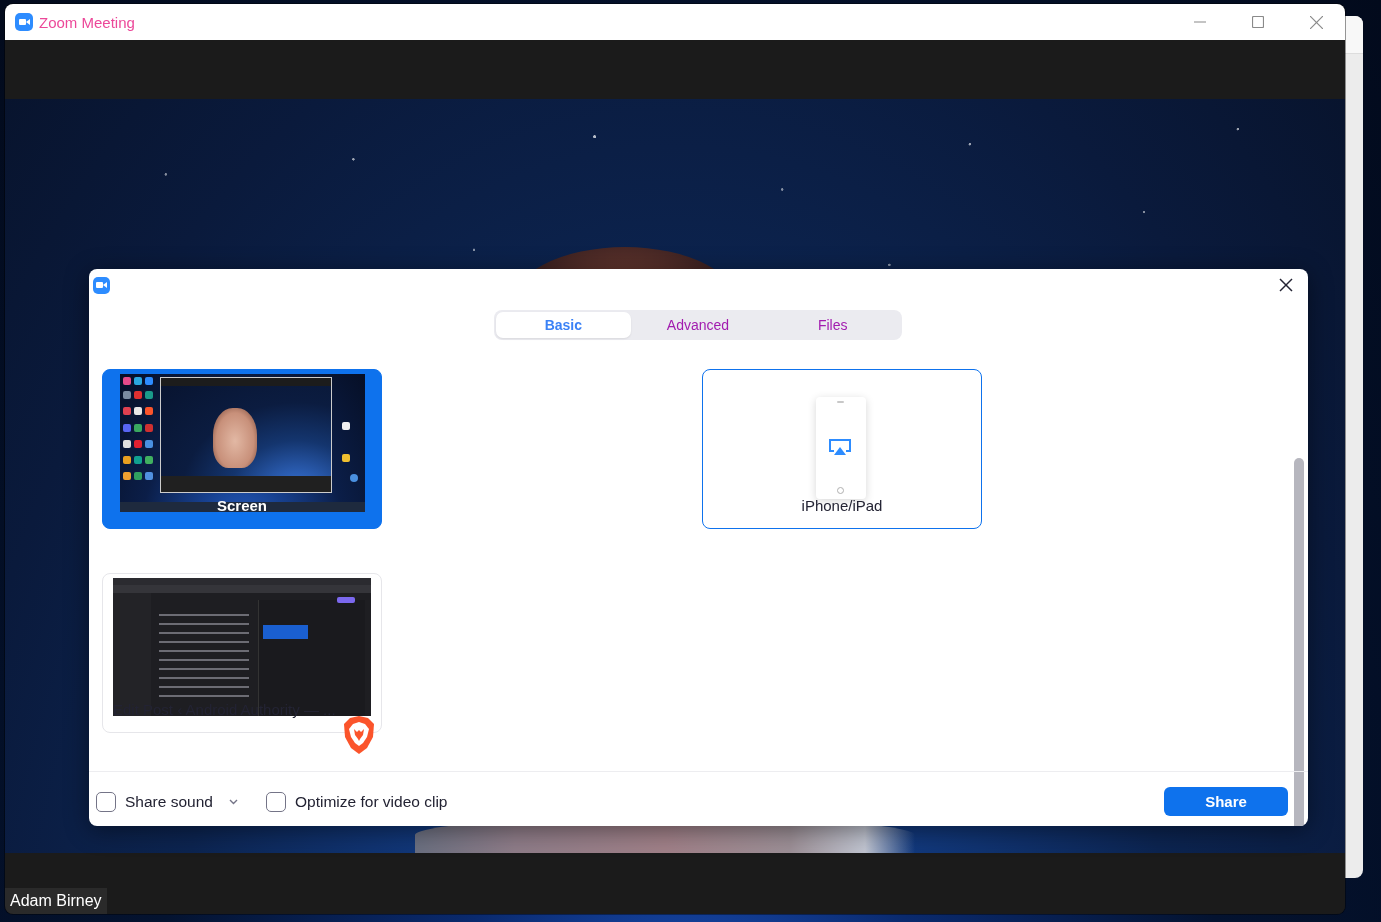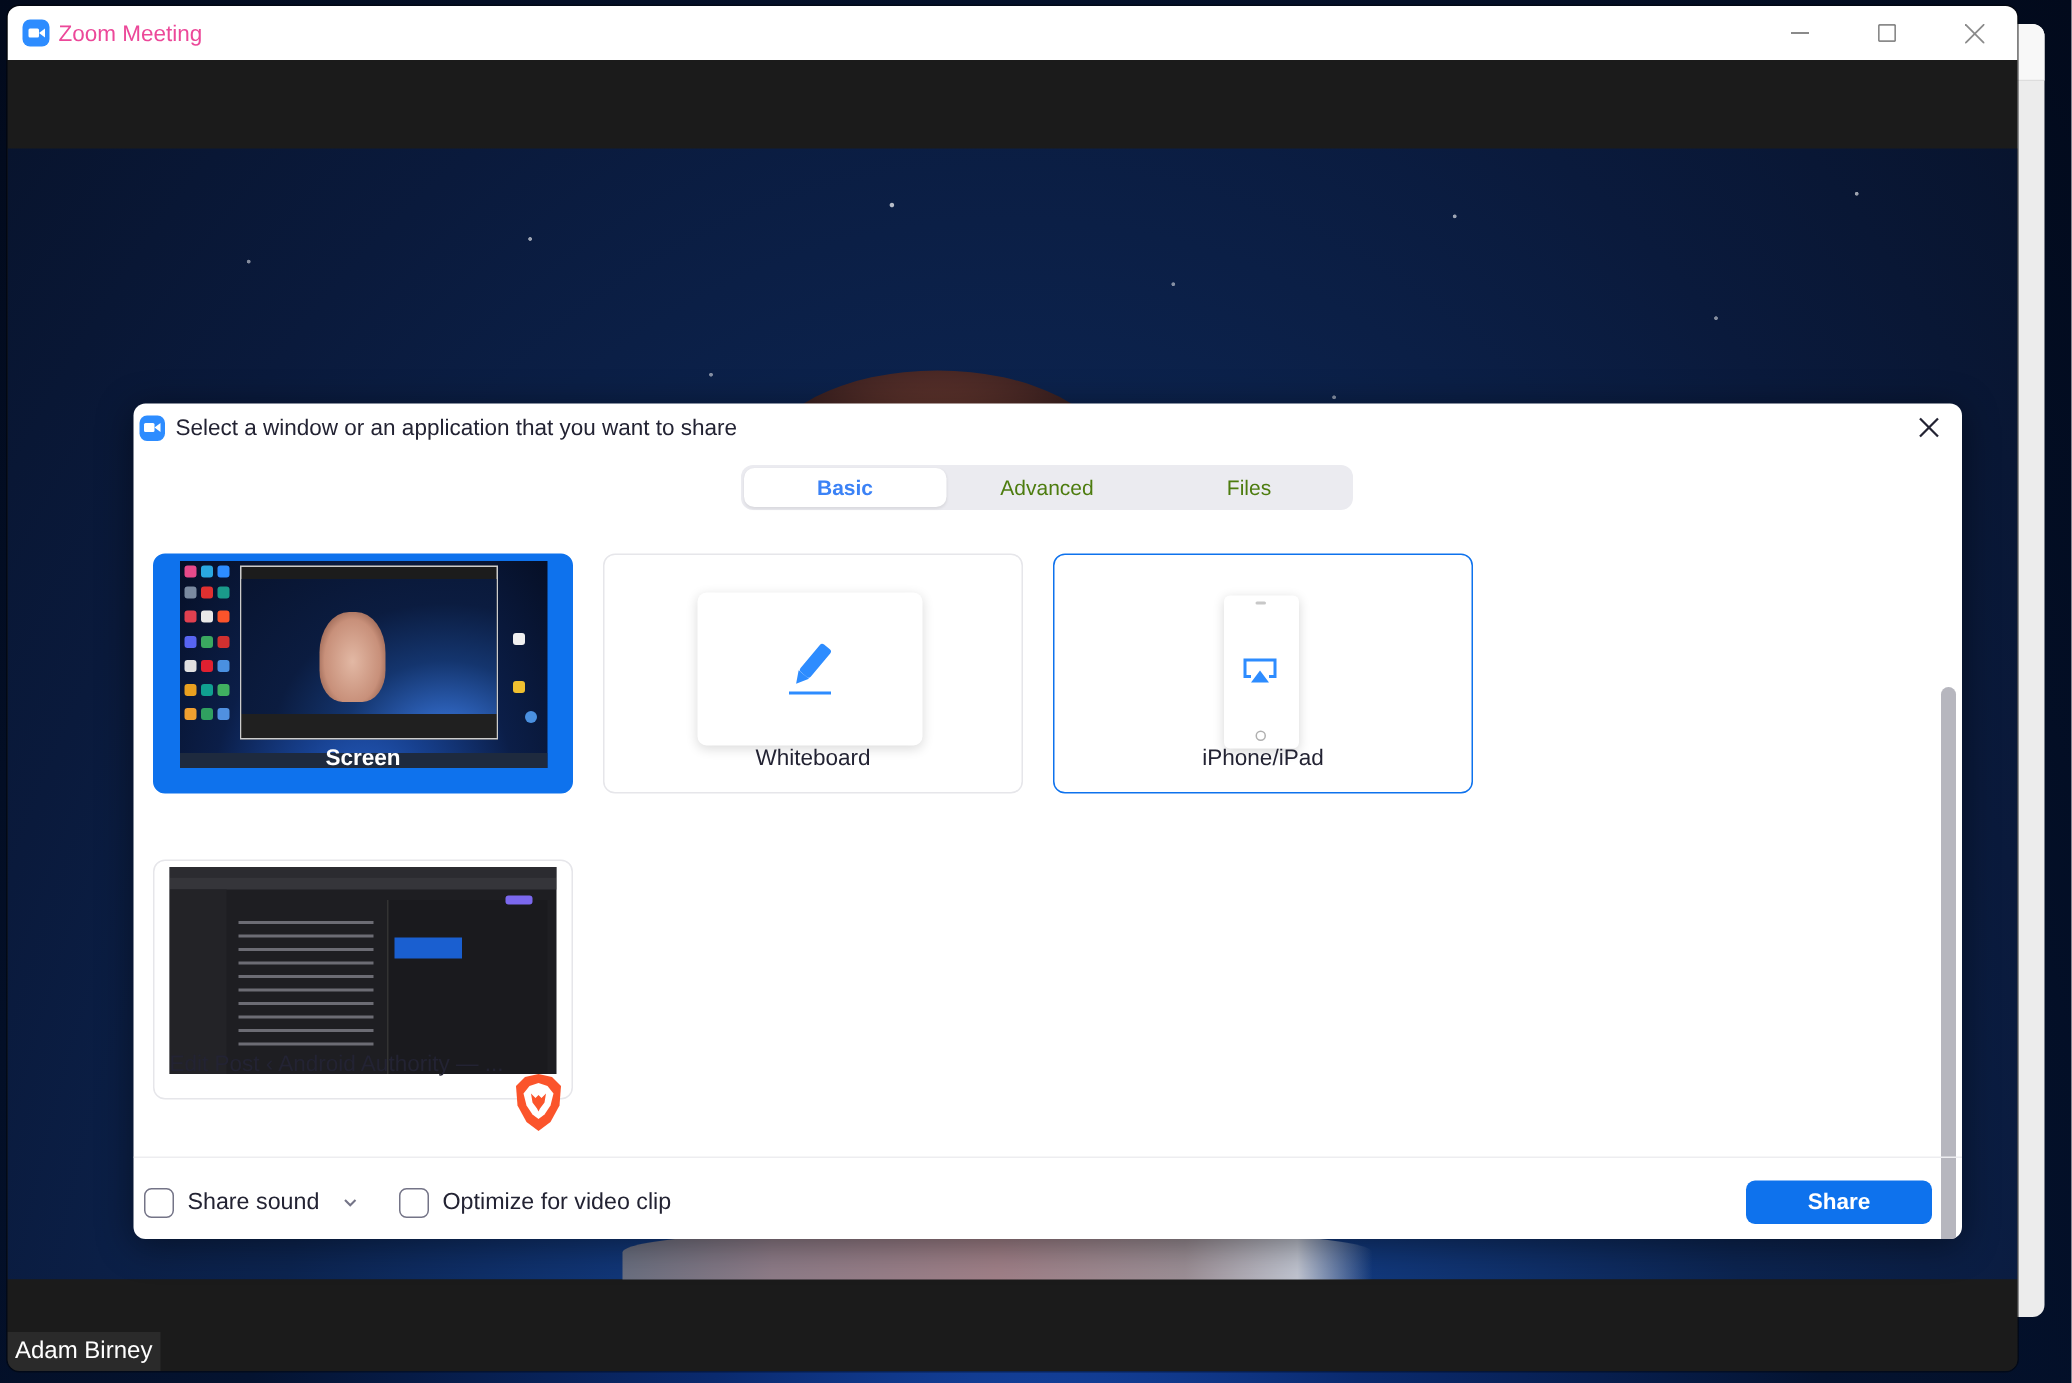--- a/index.html
+++ b/index.html
@@ -78,21 +78,21 @@
   .dialog-logo { width: 17px; height: 17px; border-radius: 5px; background: #2d8cff; margin-left: 4px; position: relative; flex: none; }
   .dialog-logo::before { content: ""; position: absolute; left: 3px; top: 5px; width: 7px; height: 6px; background: #fff; border-radius: 1px; }
   .dialog-logo::after { content: ""; position: absolute; left: 10px; top: 5px; width: 0; height: 0; border-top: 3px solid transparent; border-bottom: 3px solid transparent; border-right: 4px solid #fff; }
   .dialog-title { margin-left: 7px; font-size: 15px; color: #232333; }
   .dialog-close { position: absolute; right: 12px; top: 6px; width: 20px; height: 20px; display: flex; align-items: center; justify-content: center; cursor: pointer; }
 
   .tabs {
     position: absolute; left: 405px; top: 41px; width: 408px; height: 30px;
     background: #ebebf0; border-radius: 8px; display: flex; padding: 2px;
   }
-  .tab { flex: 1; display: flex; align-items: center; justify-content: center; font-size: 14px; color: #4d7c0f; border-radius: 7px; cursor: pointer; }
+  .tab { flex: 1; display: flex; align-items: center; justify-content: center; font-size: 14px; color: #a21caf; border-radius: 7px; cursor: pointer; }
   .tab.active { background: #fff; color: #3b82f6; font-weight: bold; box-shadow: 0 1px 2px rgba(0,0,0,0.08); }
 
   .grid-area { position: absolute; left: 0; top: 92px; width: 1219px; height: 410px; }
   .card {
     position: absolute; width: 280px; height: 160px; border: 1px solid #e6e6ea;
     border-radius: 8px; background: #fff; cursor: pointer;
   }
   .card .card-label { position: absolute; left: 0; bottom: 14px; width: 100%; text-align: center; font-size: 15px; color: #232333; }
   .card.selected { background: #0e72ed; border-color: #0e72ed; }
   .card.selected .card-label { color: #fff; font-weight: bold; }
@@ -188,21 +188,20 @@
     <div class="person-hair"></div>
     <div class="person-shirt"></div>
   </div>
   <div class="bottom-bar"></div>
   <div class="name-tag">Adam Birney</div>
 </div>
 
 <div class="dialog">
   <div class="dialog-header">
     <span class="dialog-logo"></span>
-    <span class="dialog-title">Select a window or an application that you want to share</span>
     <div class="dialog-close">
       <svg width="14" height="14" viewBox="0 0 14 14" stroke="#232333" stroke-width="1.5">
           <line x1="1" y1="1" x2="13" y2="13"></line>
           <line x1="13" y1="1" x2="1" y2="13"></line>
         </svg>
     </div>
   </div>
 
   <div class="tabs">
     <div class="tab active">Basic</div>
@@ -241,32 +240,20 @@
           <div class="mini-toolbar"></div>
         </div>
         <div class="dicon" style="left:222px;top:48px;background:#f0f0f0"></div>
         <div class="dicon" style="left:222px;top:80px;background:#f0c030"></div>
         <div class="dicon" style="left:230px;top:100px;background:#4a90e0;border-radius:50%"></div>
         <div class="taskbar"></div>
       </div>
       <div class="card-label">Screen</div>
     </div>
 
-    <div class="card" style="left:313px; top:8px;">
-      <div class="thumb-board">
-        <svg width="34" height="38" viewBox="0 0 34 38">
-          <g transform="rotate(40 17 17)">
-            <rect x="13" y="0" width="9" height="24" rx="2" fill="#2d8cff"></rect>
-            <polygon points="13,24 22,24 17.5,32" fill="#2d8cff"></polygon>
-          </g>
-          <rect x="3" y="34" width="28" height="2" fill="#2d8cff"></rect>
-        </svg>
-      </div>
-      <div class="card-label">Whiteboard</div>
-    </div>
 
     <div class="card" style="left:13px; top:212px; width:280px;">
       <div class="thumb-browser">
         <div class="tabbar"></div>
         <div class="urlbar"></div>
         <div class="side"></div>
         <div class="list">
             <div></div>
             <div></div>
             <div></div>

